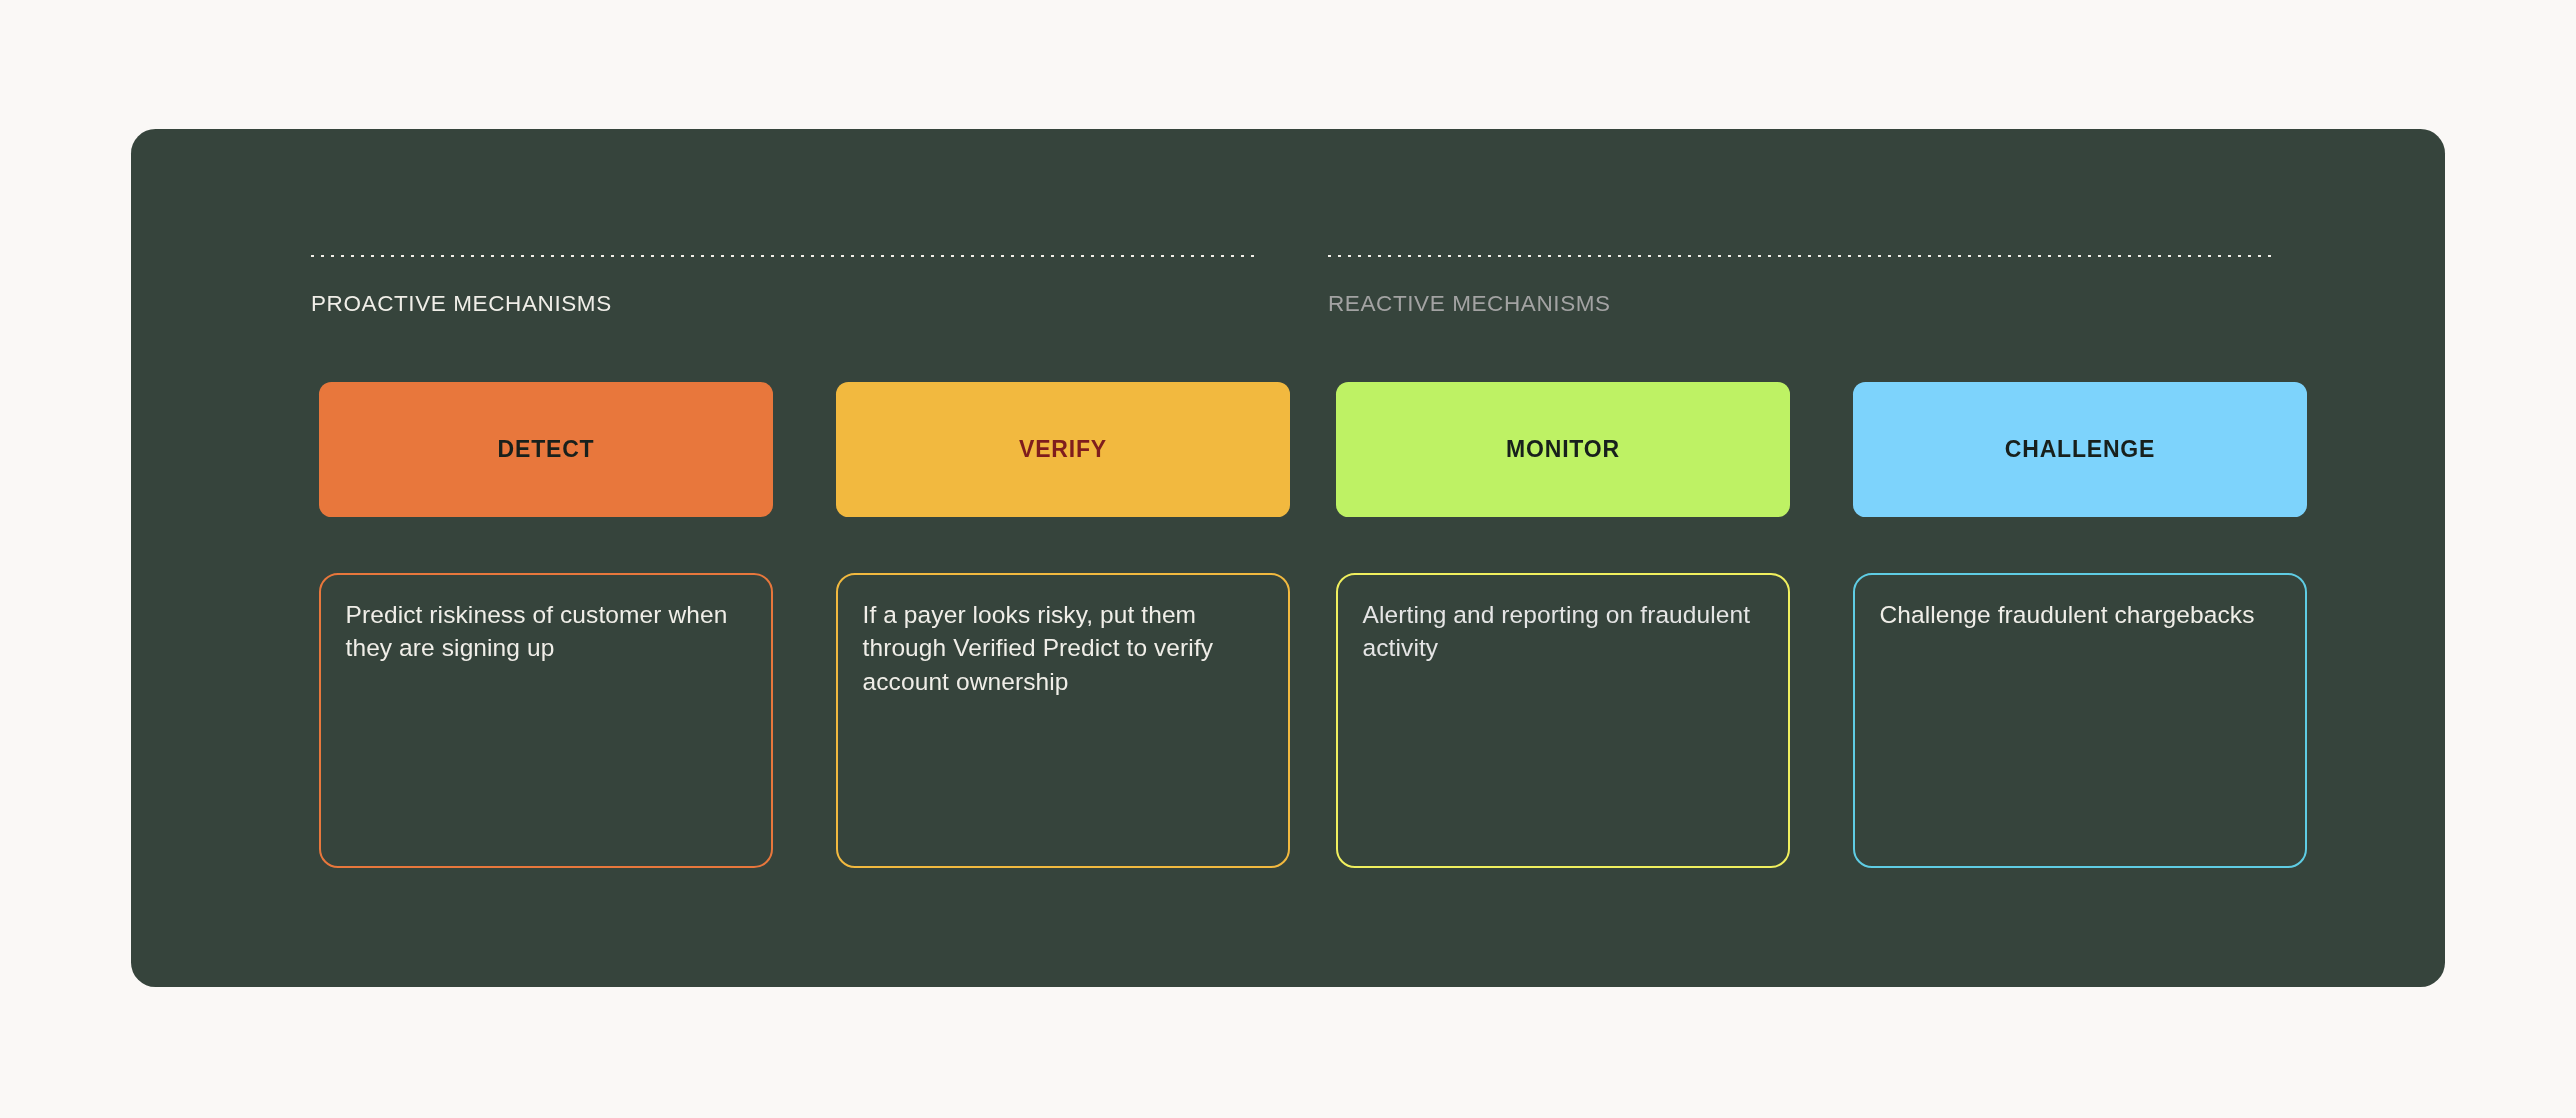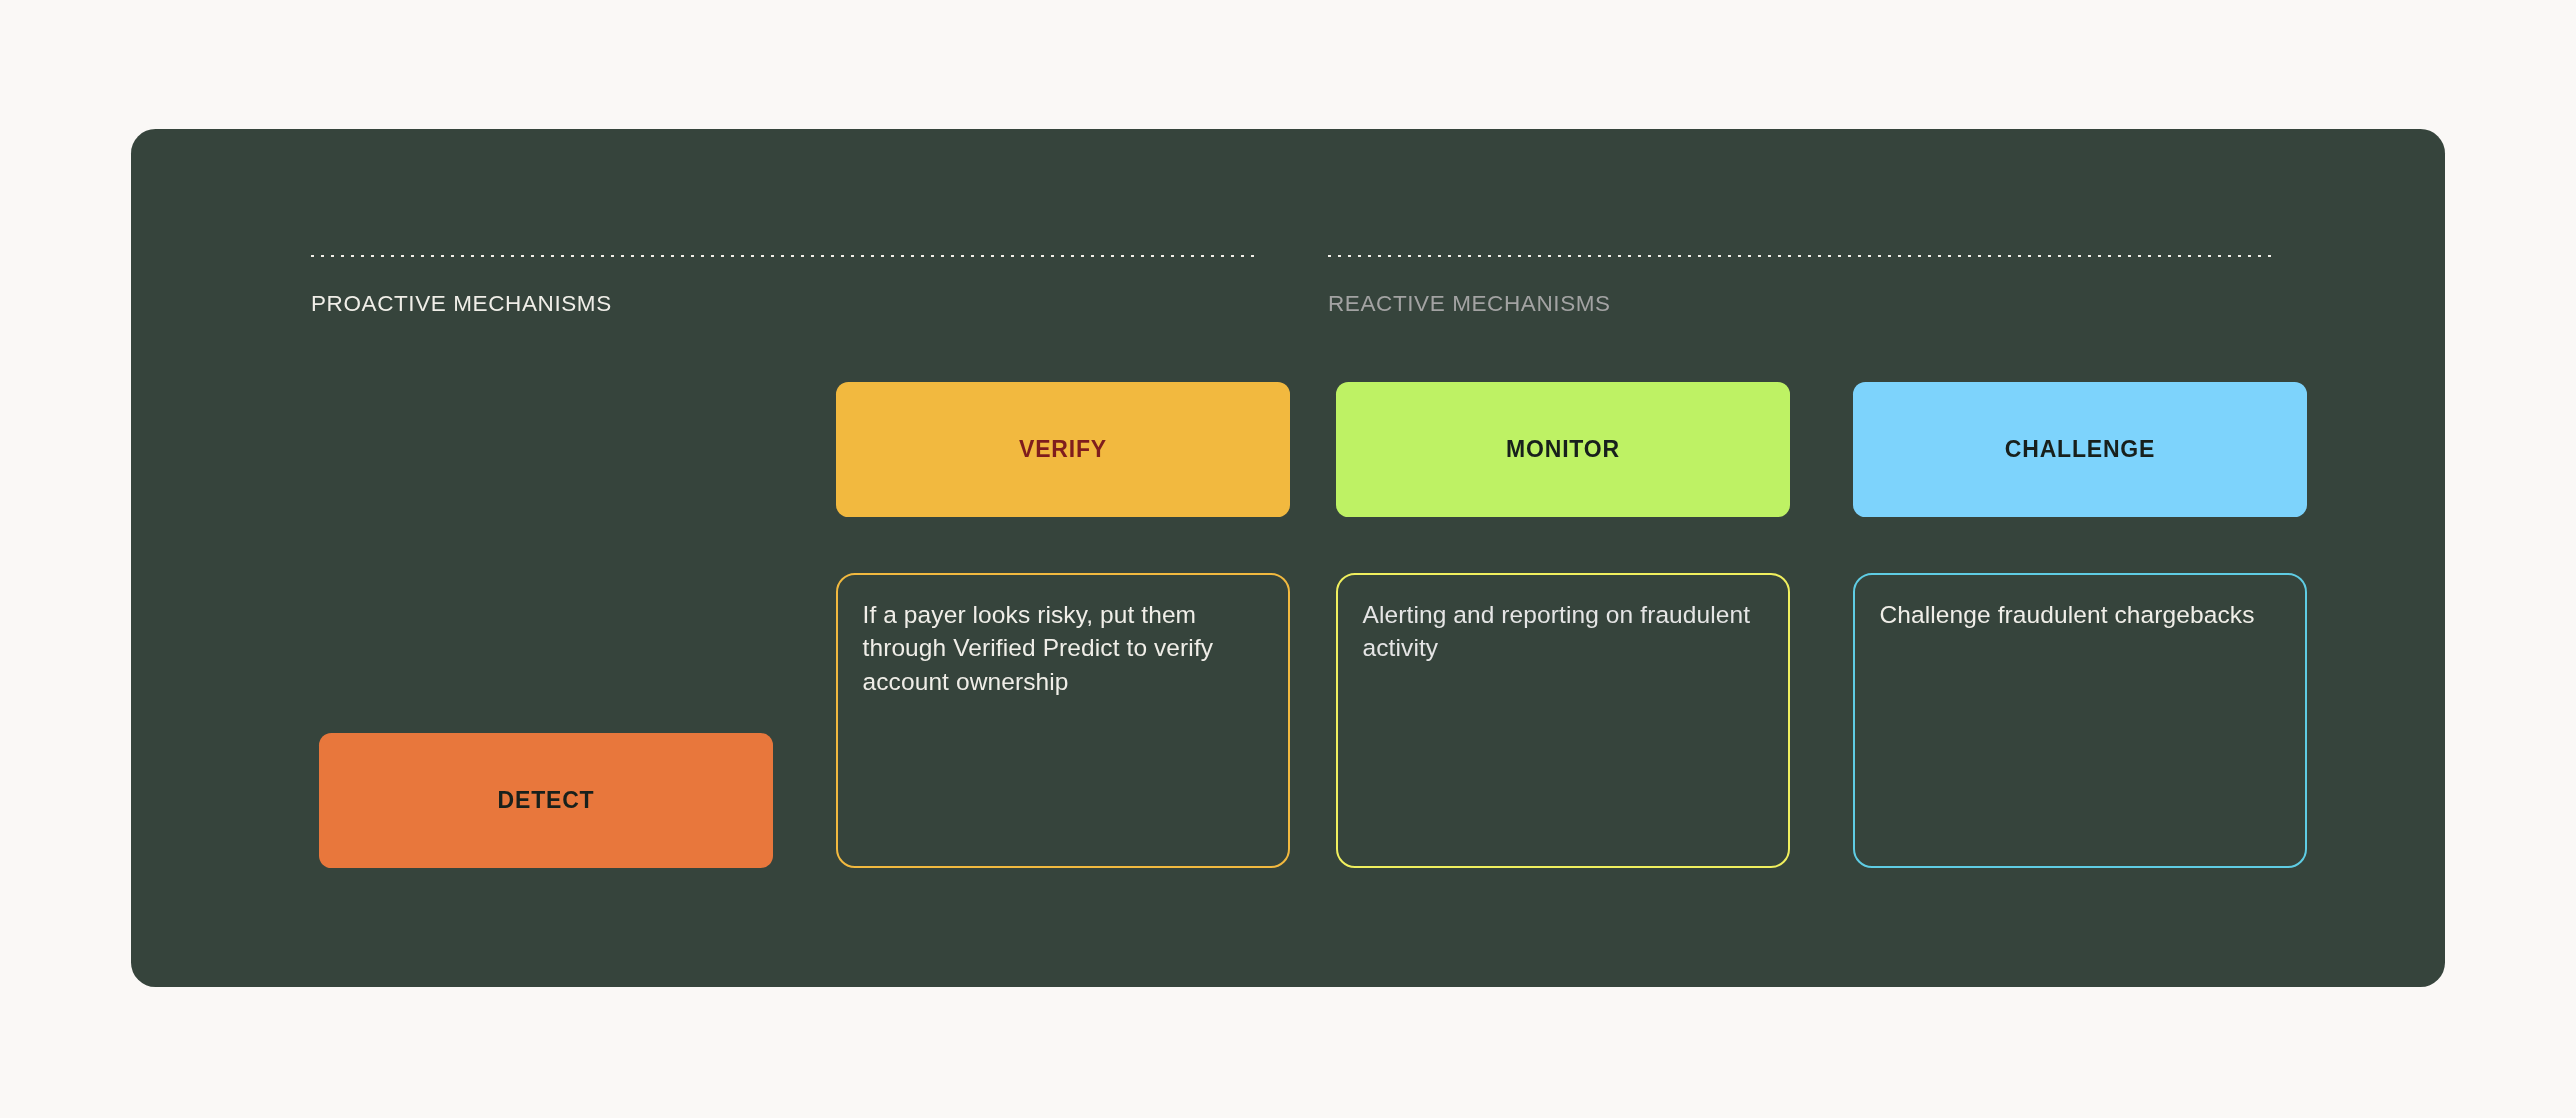--- a/index.html
+++ b/index.html
@@ -154,20 +154,23 @@
     <div class="group proactive">
 
       <div class="dotted-rule sq"></div>
 
       <div class="section-heading" style="color: rgb(240, 238, 232);">PROACTIVE MECHANISMS</div>
 
       <div class="columns">
 
         <div class="column">
           <button class="chip" id="chip-detect" style="background: rgb(232, 119, 60); color: rgb(24, 32, 28);">DETECT</button>
+          <div class="desc-card" id="card-detect" style="border-color: rgb(232, 119, 60);">
+            <div class="desc-text" style="color: rgb(240, 238, 232);">Predict riskiness of customer when they are signing up</div>
+          </div>
         </div>
 
         <div class="column">
           <button class="chip" id="chip-verify" style="background: rgb(242, 185, 63); color: #7f1d1d;">VERIFY</button>
           <div class="desc-card" id="card-verify" style="border-color: rgb(242, 185, 63);">
             <div class="desc-text" style="color: rgb(240, 238, 232);">If a payer looks risky, put them through Verified Predict to verify account ownership</div>
           </div>
         </div>
 
       </div>

